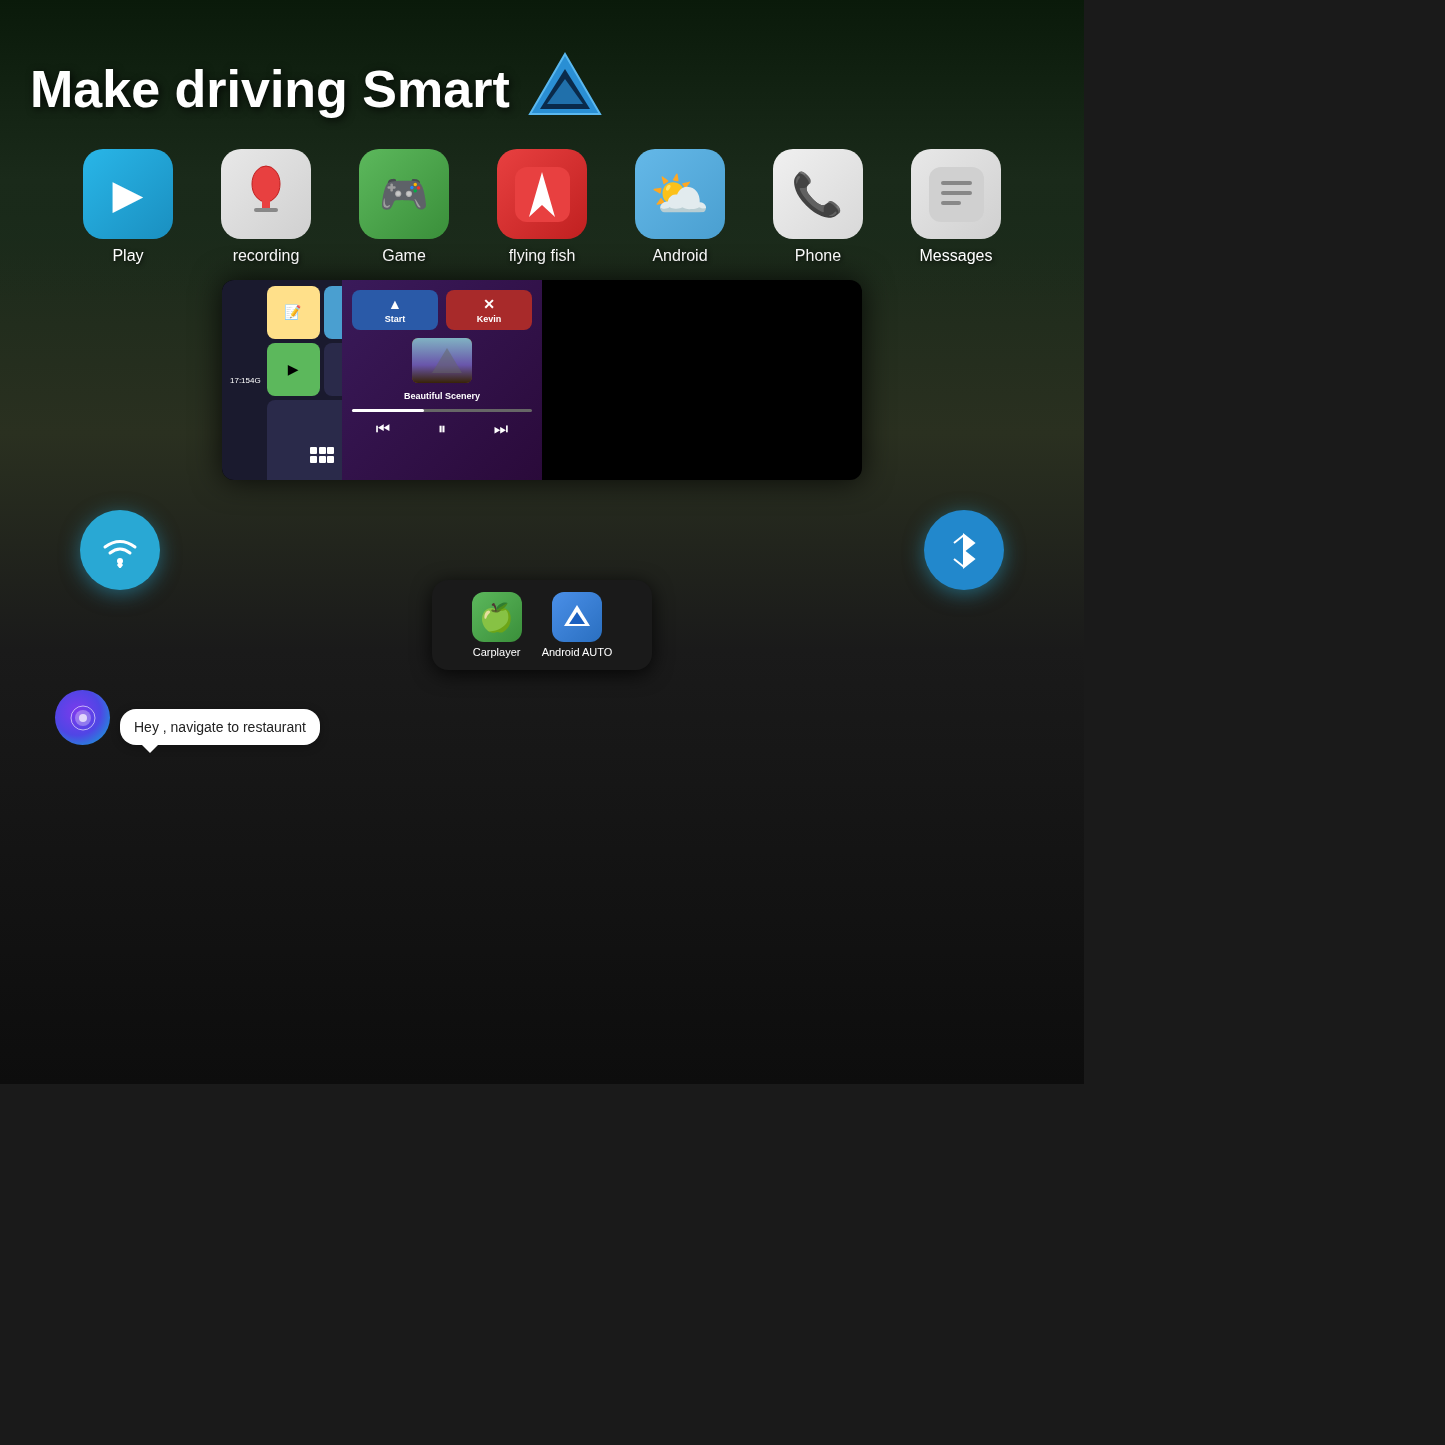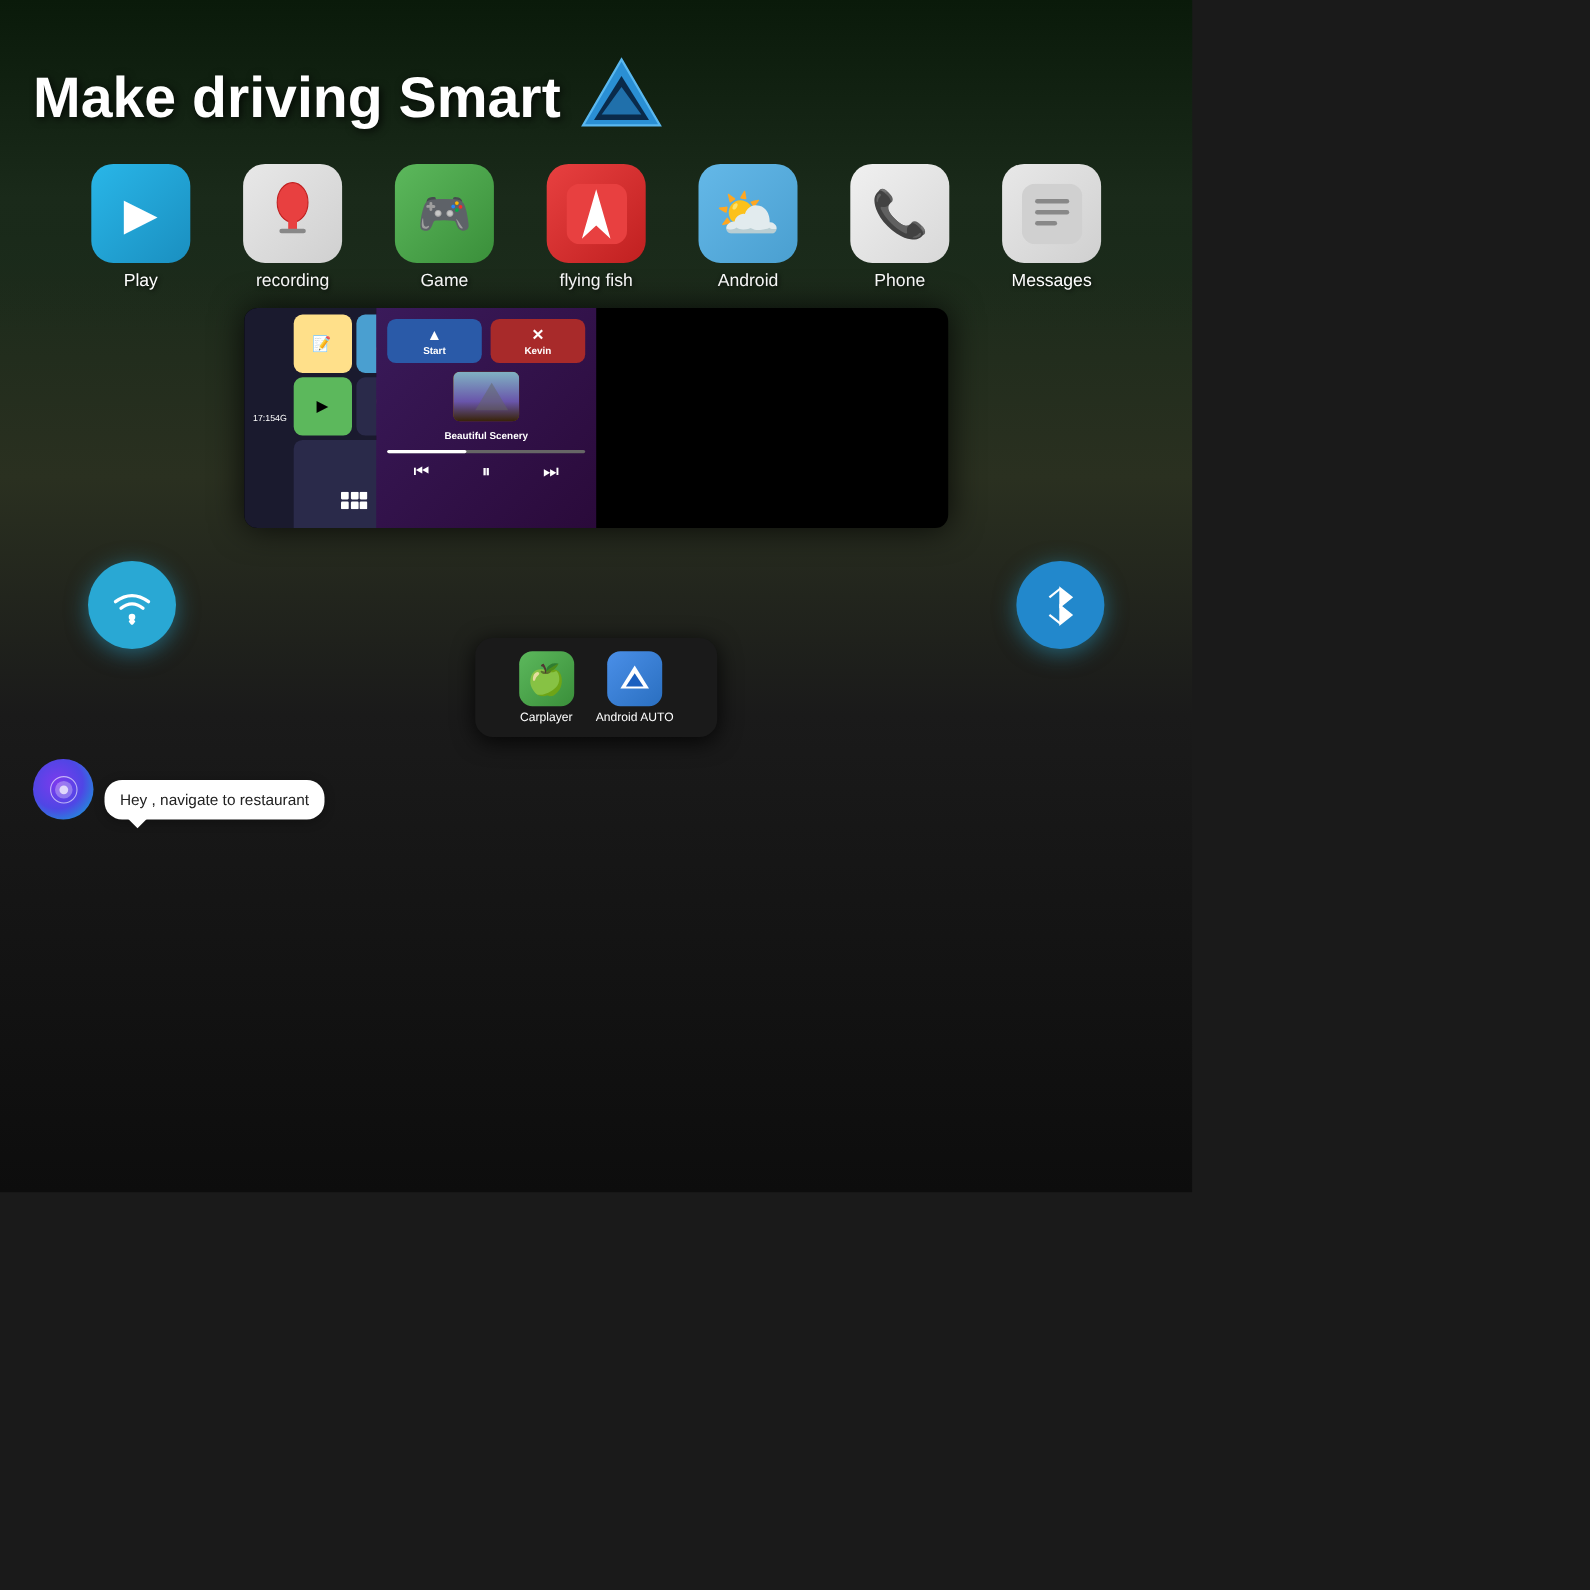--- a/index.html
+++ b/index.html
@@ -321,20 +321,21 @@
     .icon-carplay { background: linear-gradient(135deg, #5cb85c, #3a8f3a); }
     .icon-android { background: linear-gradient(135deg, #4a8fe8, #2a6fc0); }
 
     
     .voice-section {
       display: flex;
       justify-content: space-between;
       padding: 15px 30px;
       gap: 24px;
       margin-top: 5px;
+      margin-left: 25px;
     }
 
     .voice-bubble {
       display: flex;
       align-items: flex-end;
       gap: 10px;
       max-width: 45%;
     }
 
     .voice-assistant-icon {

